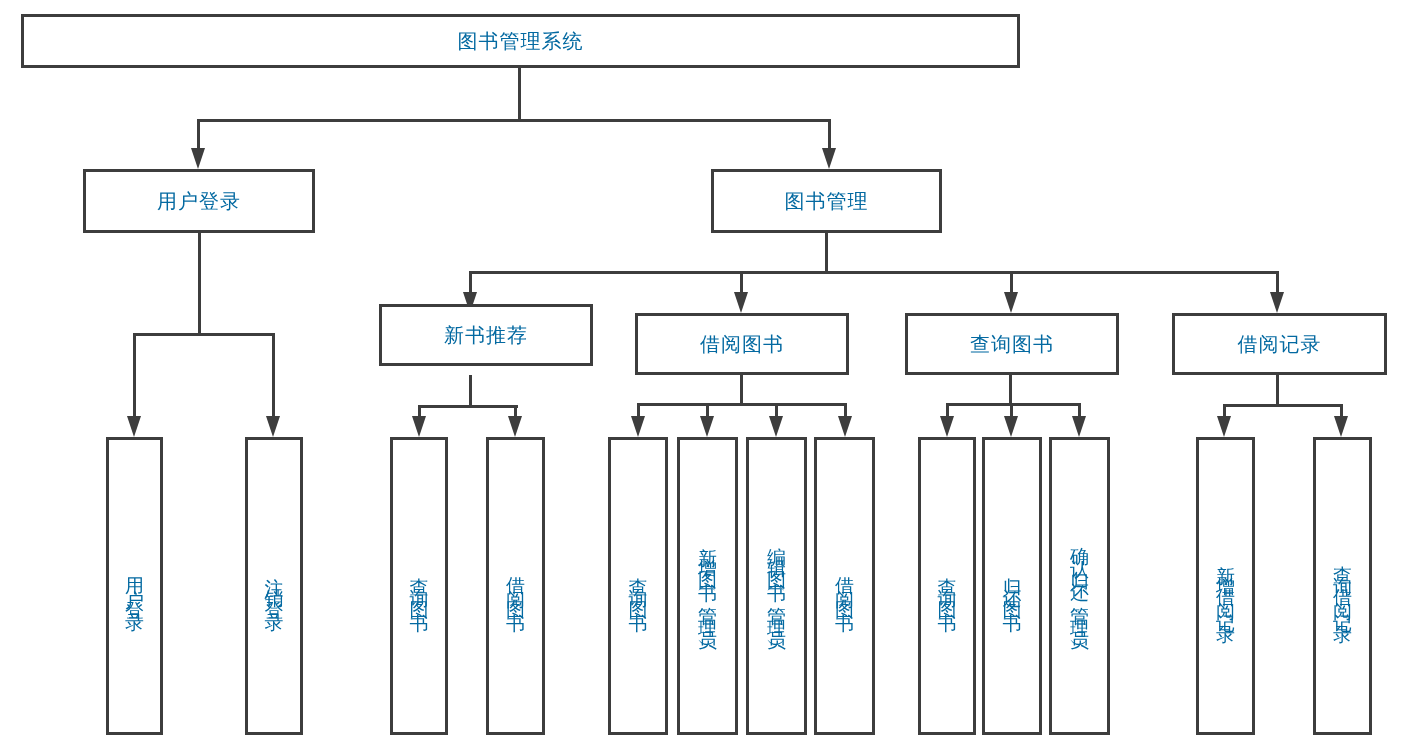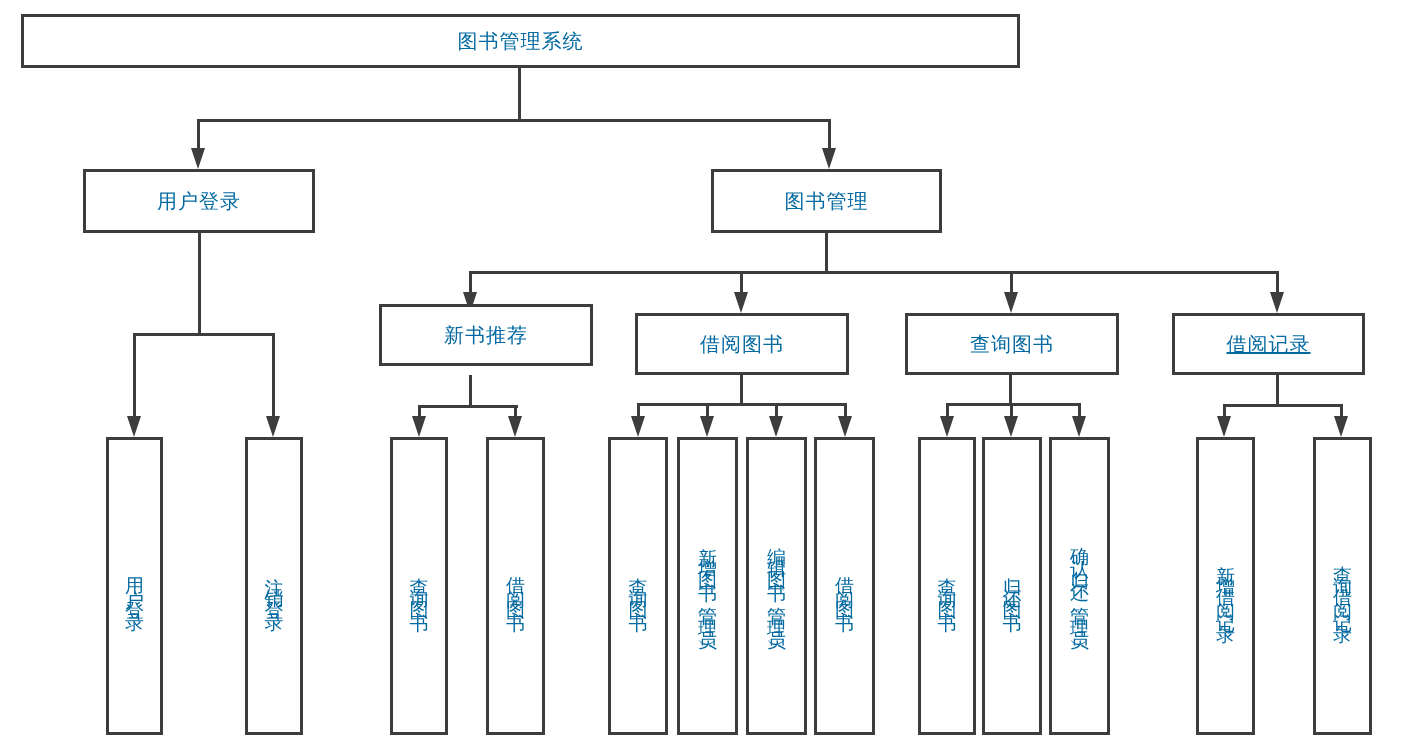--- a/index.html
+++ b/index.html
@@ -94,21 +94,21 @@
 
   <div class="box" style="left:363px;top:304px;width:214px;height:62px;margin-left:16px;">
     <span>新书推荐</span>
   </div>
   <div class="box" style="left:635px;top:313px;width:214px;height:62px;">
     <span>借阅图书</span>
   </div>
   <div class="box" style="left:905px;top:313px;width:214px;height:62px;">
     <span>查询图书</span>
   </div>
-  <div class="box" style="left:1172px;top:313px;width:193px;height:62px;text-decoration:underline;">
+  <div class="box" style="left:1172px;top:313px;width:215px;height:62px;">
     <span>借阅记录</span>
   </div>
 
   <div class="vline" style="left:469px;top:375px;height:33px;"></div>
   <div class="hline" style="left:418px;top:405px;width:100px;"></div>
   <div class="vline" style="left:418px;top:405px;height:16px;"></div>
   <div class="arrow" style="left:412px;top:416px;"></div>
   <div class="vline" style="left:514px;top:405px;height:16px;"></div>
   <div class="arrow" style="left:508px;top:416px;"></div>
 

